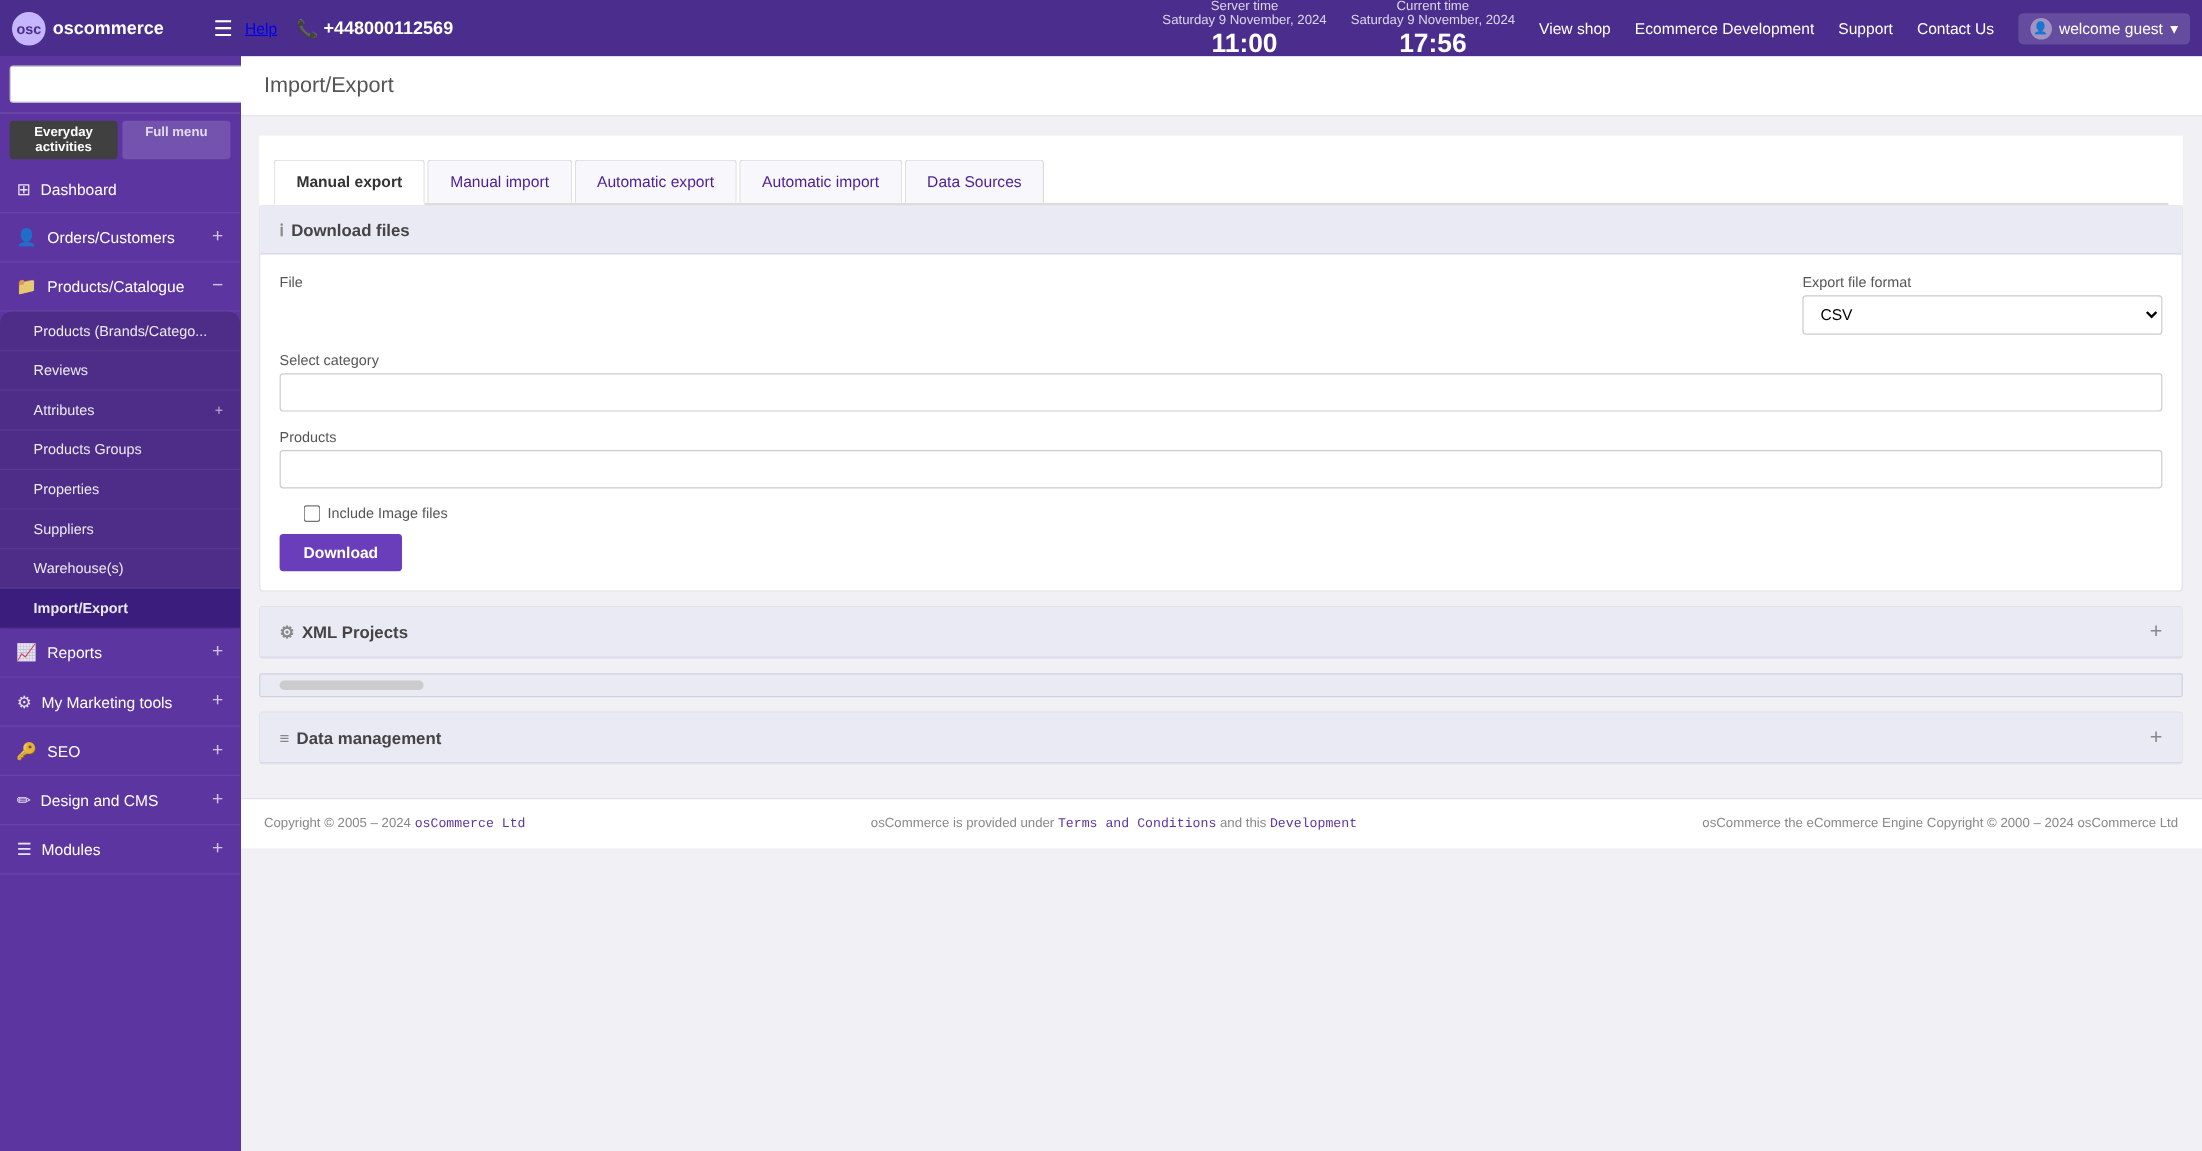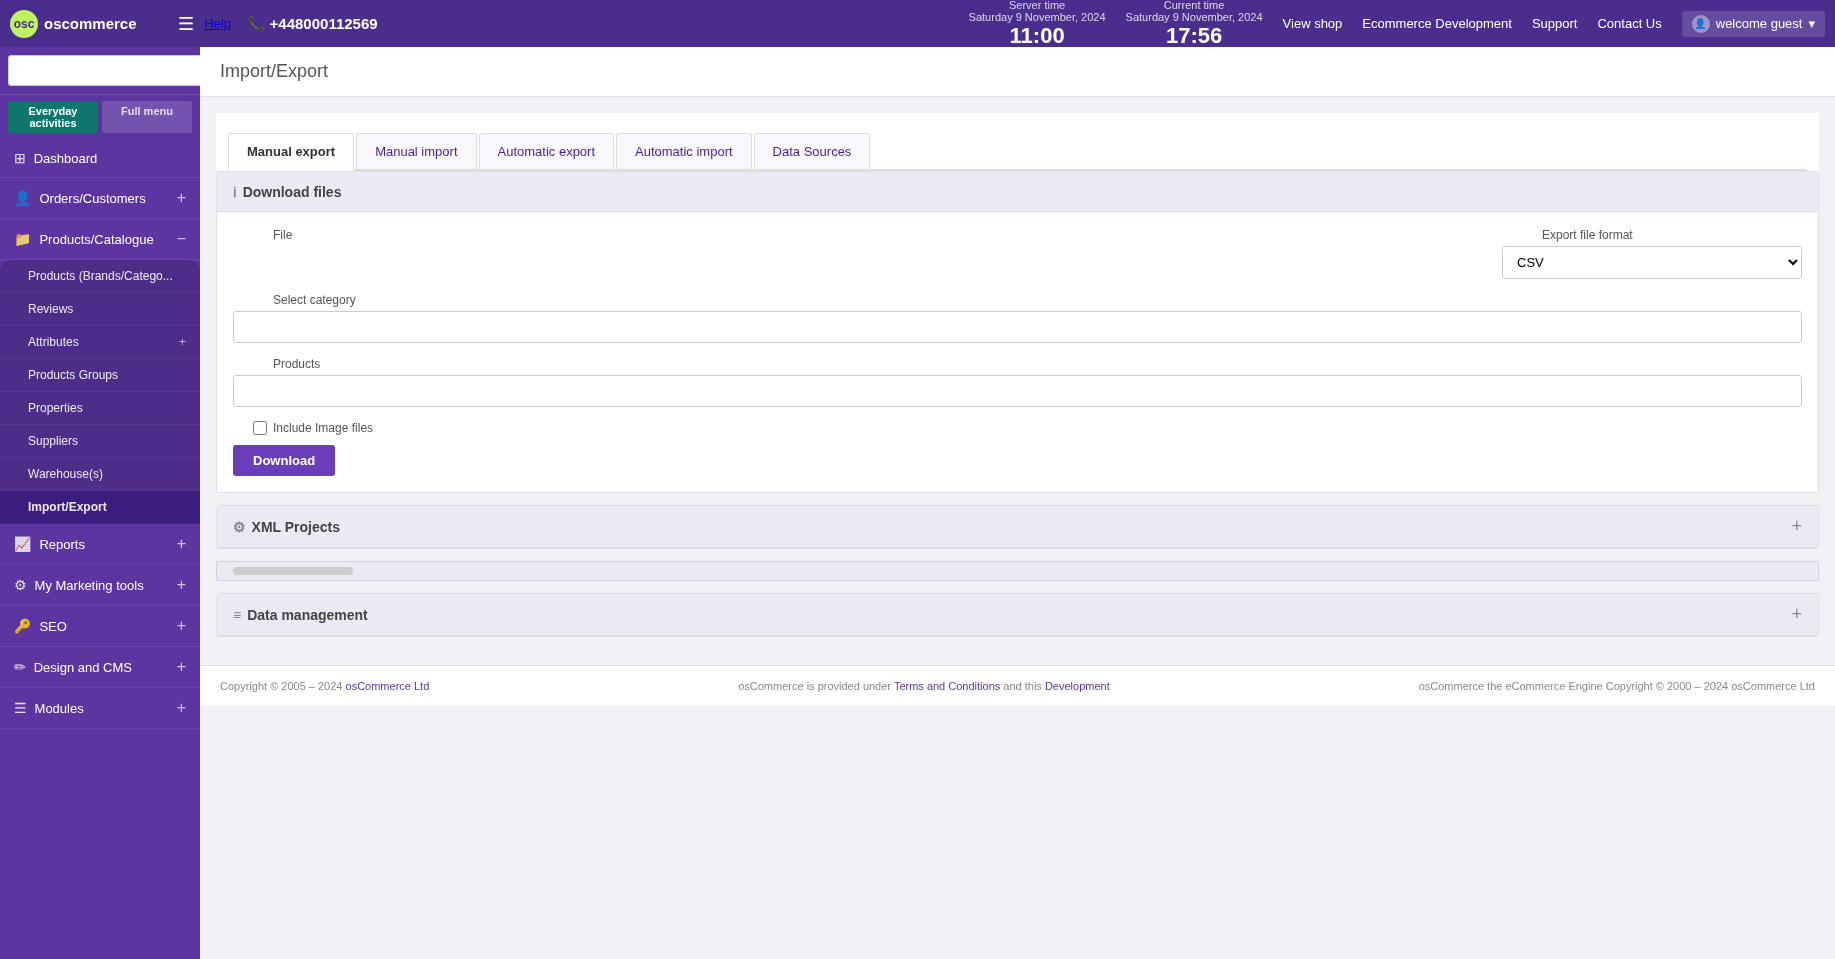--- a/index.html
+++ b/index.html
@@ -18,21 +18,21 @@
       display: flex;
       align-items: center;
       gap: 6px;
       font-size: 15px;
       font-weight: bold;
       color: white;
       min-width: 160px;
     }
     .logo-circle {
       width: 28px; height: 28px;
-      background: #bef264;
+      background: #c4b5fd;
       border-radius: 50%;
       display: flex; align-items: center; justify-content: center;
     }
     .logo-circle span { color: #4a2d8d; font-size: 12px; font-weight: bold; }
     .hamburger {
       background: none; border: none; color: white; font-size: 18px; cursor: pointer; margin-left: 8px;
     }
     .top-nav-help {
       display: flex; align-items: center; gap: 16px;
       margin-left: 10px;
@@ -102,21 +102,21 @@
     }
     .search-bar input::placeholder { color: rgba(255,255,255,0.6); }
 
     .nav-mode-btns {
       display: flex; padding: 6px 8px; gap: 4px;
     }
     .nav-mode-btn {
       flex: 1; padding: 4px; text-align: center;
       border-radius: 3px; cursor: pointer; font-size: 11px; font-weight: bold;
     }
-    .nav-mode-btn.active { background: #0f766e; color: white; }
+    .nav-mode-btn.active { background: #404040; color: white; }
     .nav-mode-btn.inactive { background: rgba(255,255,255,0.15); color: rgba(255,255,255,0.8); }
 
     .sidebar-item {
       display: flex; align-items: center;
       padding: 11px 14px;
       cursor: pointer;
       font-size: 13px;
       color: white;
       border-bottom: 1px solid rgba(255,255,255,0.08);
     }
@@ -200,21 +200,21 @@
     }
     .section-header-icon { color: #888; font-size: 14px; }
     .section-expand { color: #888; font-size: 18px; cursor: pointer; }
     .section-body { padding: 16px; }
 
     
     .form-row {
       display: flex; gap: 16px; margin-bottom: 14px;
     }
     .form-group { display: flex; flex-direction: column; }
-    .form-group label { font-size: 12px; color: #555; margin-bottom: 4px; margin-left: 40px; }
+    .form-group label { font-size: 12px; color: #555; margin-bottom: 4px; }
     .form-group.wide { flex: 1; }
     .form-group.medium { width: 300px; }
 
     select, input[type="text"] {
       padding: 7px 10px;
       border: 1px solid #ccc;
       border-radius: 3px;
       font-size: 13px;
       background: white;
     }
@@ -273,21 +273,21 @@
       background: white;
       border-top: 1px solid #e0e0e8;
       padding: 14px 20px;
       font-size: 11px;
       color: #888;
       display: flex;
       justify-content: space-between;
       flex-wrap: wrap;
       gap: 8px;
     }
-    .footer a { color: #5c35a0; text-decoration: none; }
+    .footer a { color: #5c35a0; text-decoration: none; font-family: Liberation Mono, monospace; }
 
     .tabs-wrapper {
       background: white;
       padding: 20px 12px 0 12px;
       border-bottom: none;
     }
   </style>
 </head>
 <body>
 

